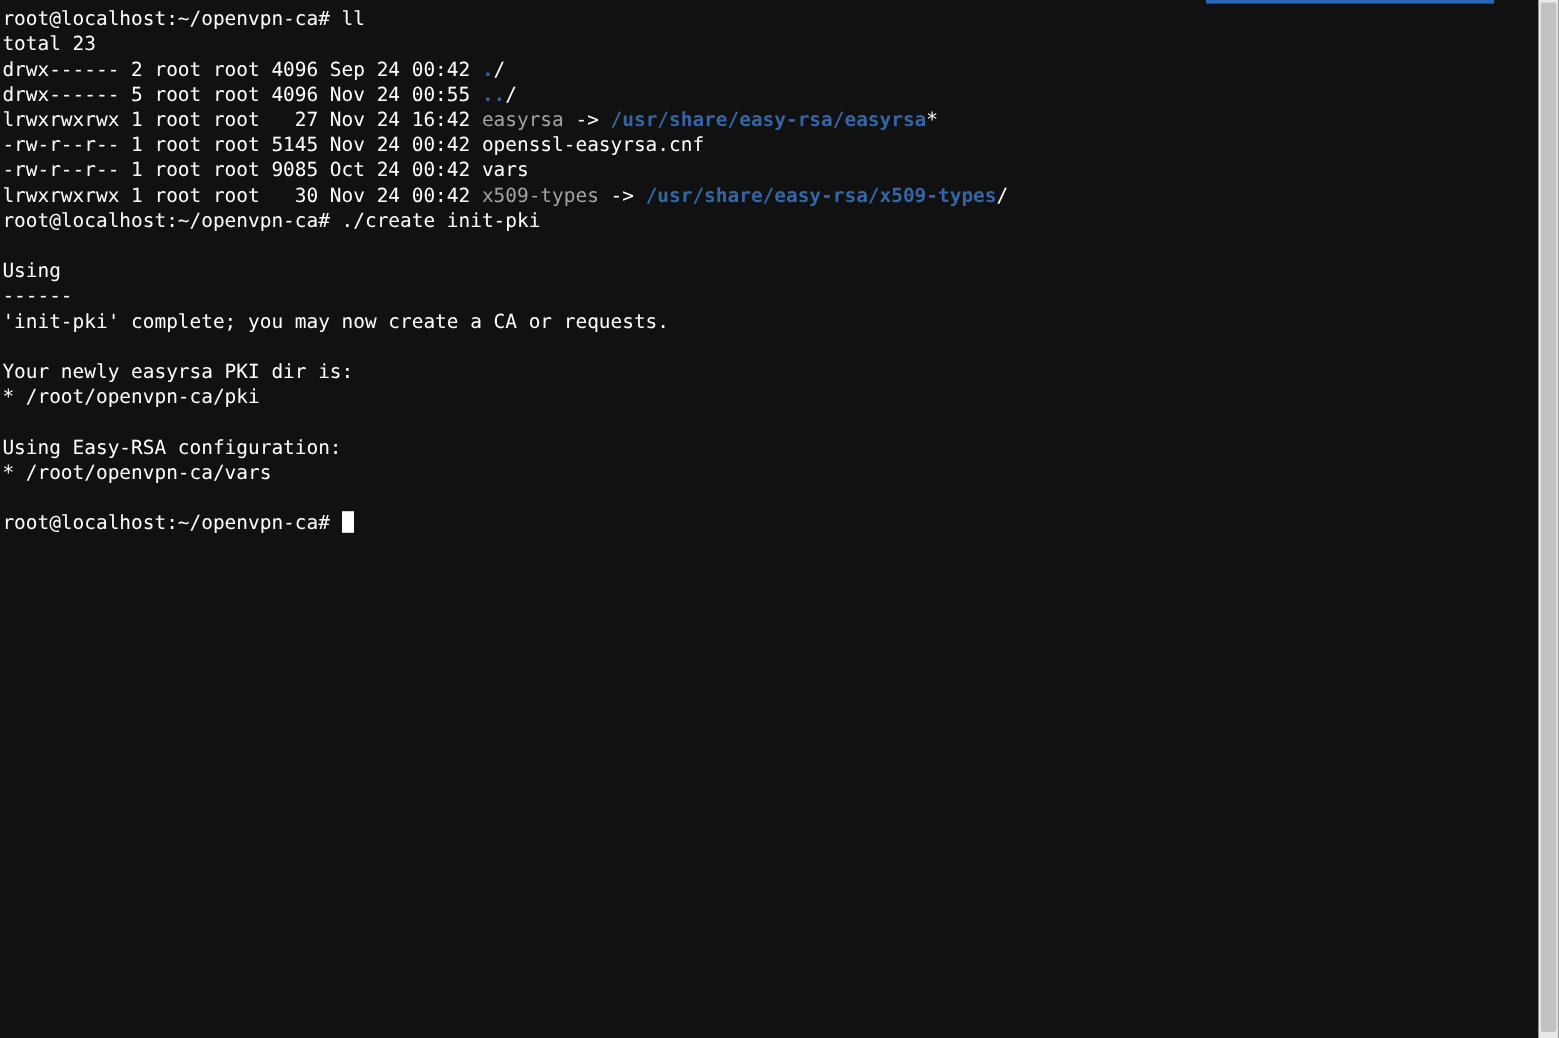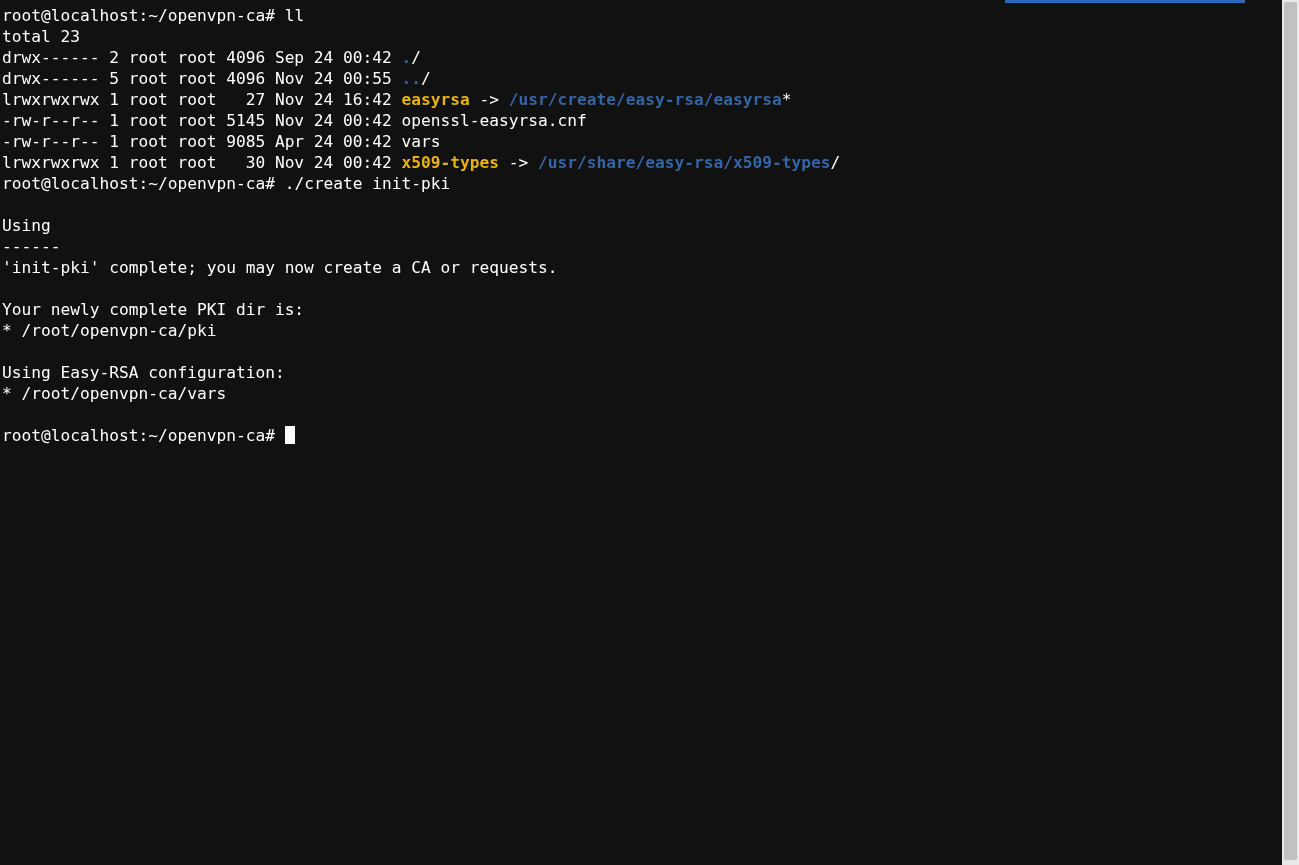--- a/index.html
+++ b/index.html
@@ -20,22 +20,22 @@
     }
     .terminal {
       white-space: pre;
       padding: 5px 2px 2px 2px;
       width: 1282px;
       height: 865px;
       overflow: hidden;
       background: #111;
     }
     .fg-cyan {
-      color: #eab308;
-      font-weight: bold;
+      color: #a3a3a3;
+      font-weight: normal;
       margin-top: 29px;
     }
     .fg-blue {
       color: #3465a4;
       font-weight: bold;
     }
     .cursor {
       display: inline-block;
       width: 10px;
       height: 18px;
@@ -71,31 +71,31 @@
   </style>
 </head>
 <body>
 
 <div class="top-highlight"></div>
 
 <div class="terminal"><span>root@localhost:~/openvpn-ca# </span><span>ll</span>
 <span>total 23</span>
 <span>drwx------ 2 root root 4096 Sep 24 00:42 </span><span class="fg-blue">.</span><span>/</span>
 <span>drwx------ 5 root root 4096 Nov 24 00:55 </span><span class="fg-blue">..</span><span>/</span>
-<span>lrwxrwxrwx 1 root root   27 Nov 24 16:42 </span><span class="fg-cyan">easyrsa</span><span> -&gt; </span><span class="fg-blue">/usr/create/easy-rsa/easyrsa</span><span>*</span>
+<span>lrwxrwxrwx 1 root root   27 Nov 24 16:42 </span><span class="fg-cyan">easyrsa</span><span> -&gt; </span><span class="fg-blue">/usr/share/easy-rsa/easyrsa</span><span>*</span>
 <span>-rw-r--r-- 1 root root 5145 Nov 24 00:42 openssl-easyrsa.cnf</span>
-<span>-rw-r--r-- 1 root root 9085 Apr 24 00:42 vars</span>
+<span>-rw-r--r-- 1 root root 9085 Oct 24 00:42 vars</span>
 <span>lrwxrwxrwx 1 root root   30 Nov 24 00:42 </span><span class="fg-cyan">x509-types</span><span> -&gt; </span><span class="fg-blue">/usr/share/easy-rsa/x509-types</span><span>/</span>
 <span>root@localhost:~/openvpn-ca# </span><span>./create init-pki</span>
 
 <span>Using</span>
 <span>------</span>
 <span>'init-pki' complete; you may now create a CA or requests.</span>
 
-<span>Your newly complete PKI dir is:</span>
+<span>Your newly easyrsa PKI dir is:</span>
 <span>* /root/openvpn-ca/pki</span>
 
 <span>Using Easy-RSA configuration:</span>
 <span>* /root/openvpn-ca/vars</span>
 
 <span>root@localhost:~/openvpn-ca# </span><span class="cursor"></span></div>
 
 <div class="scrollbar-track">
   <div class="scrollbar-thumb"></div>
 </div>

